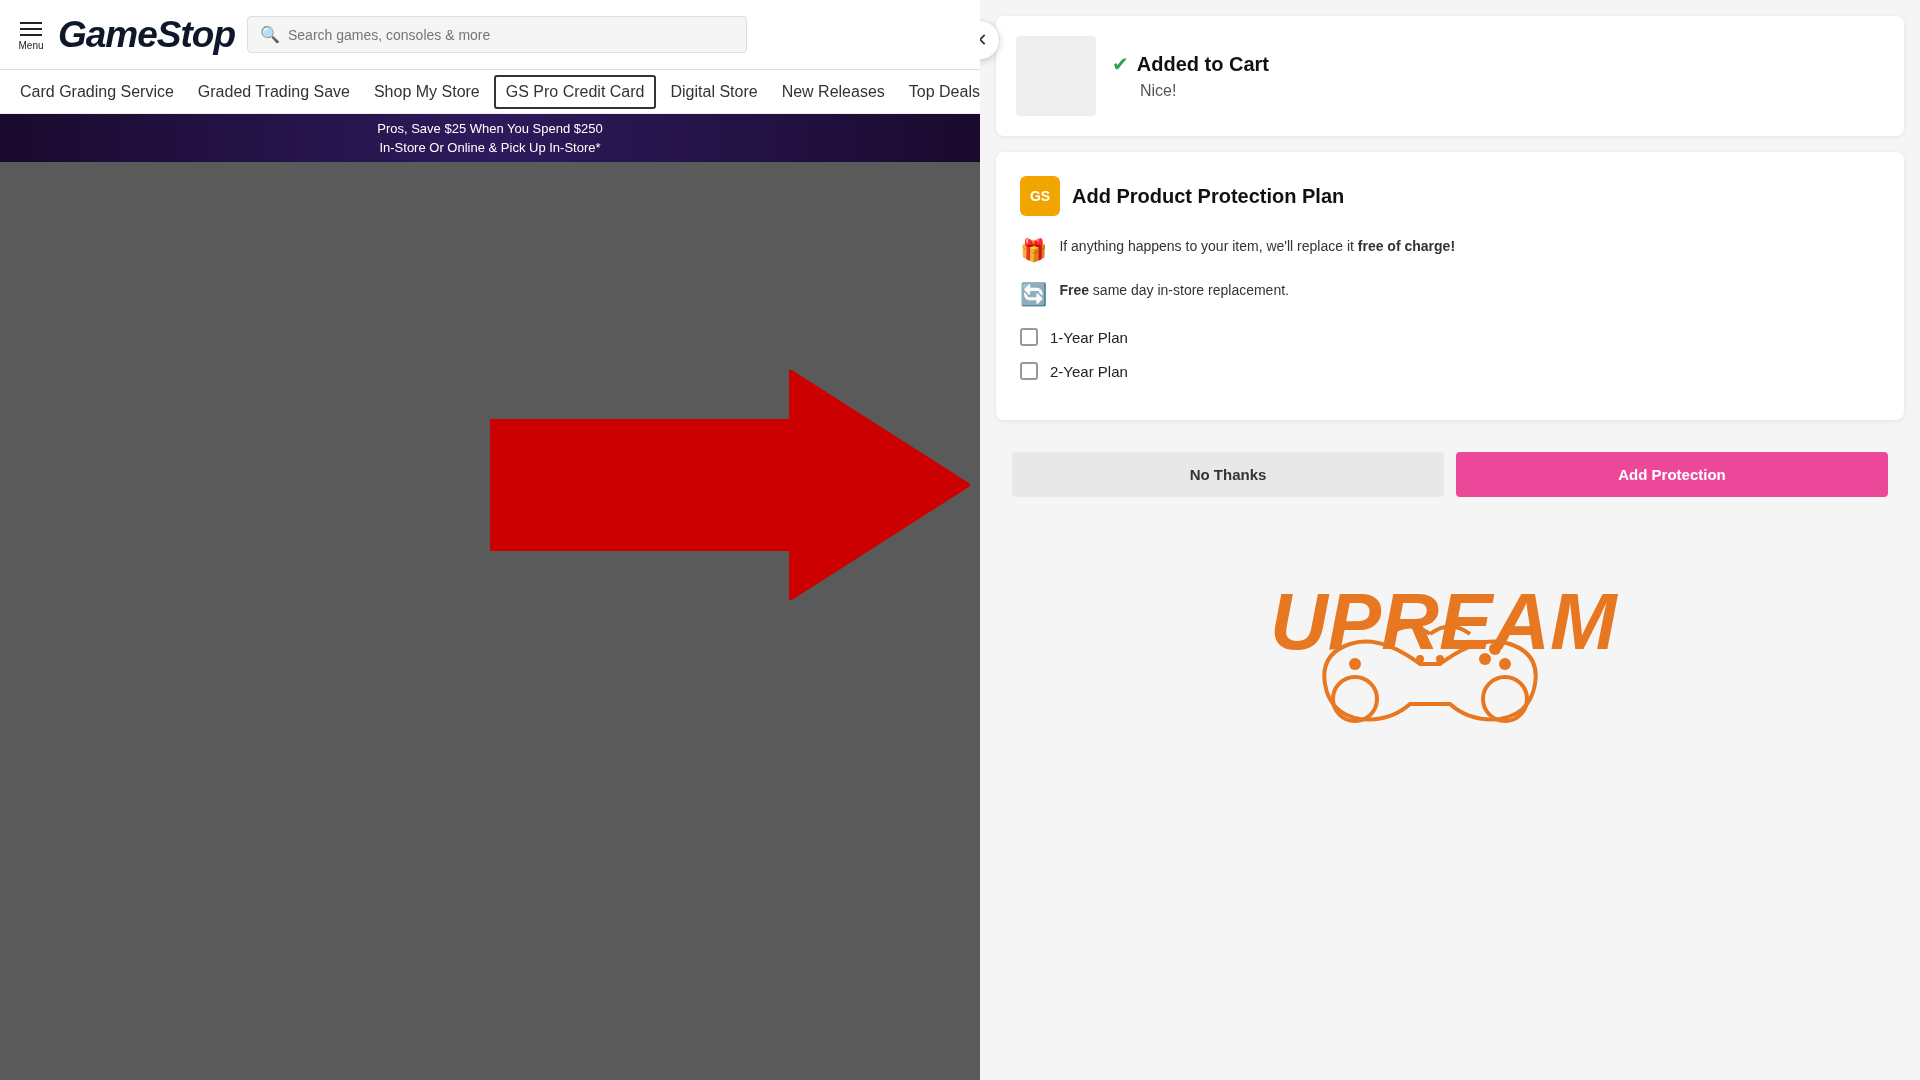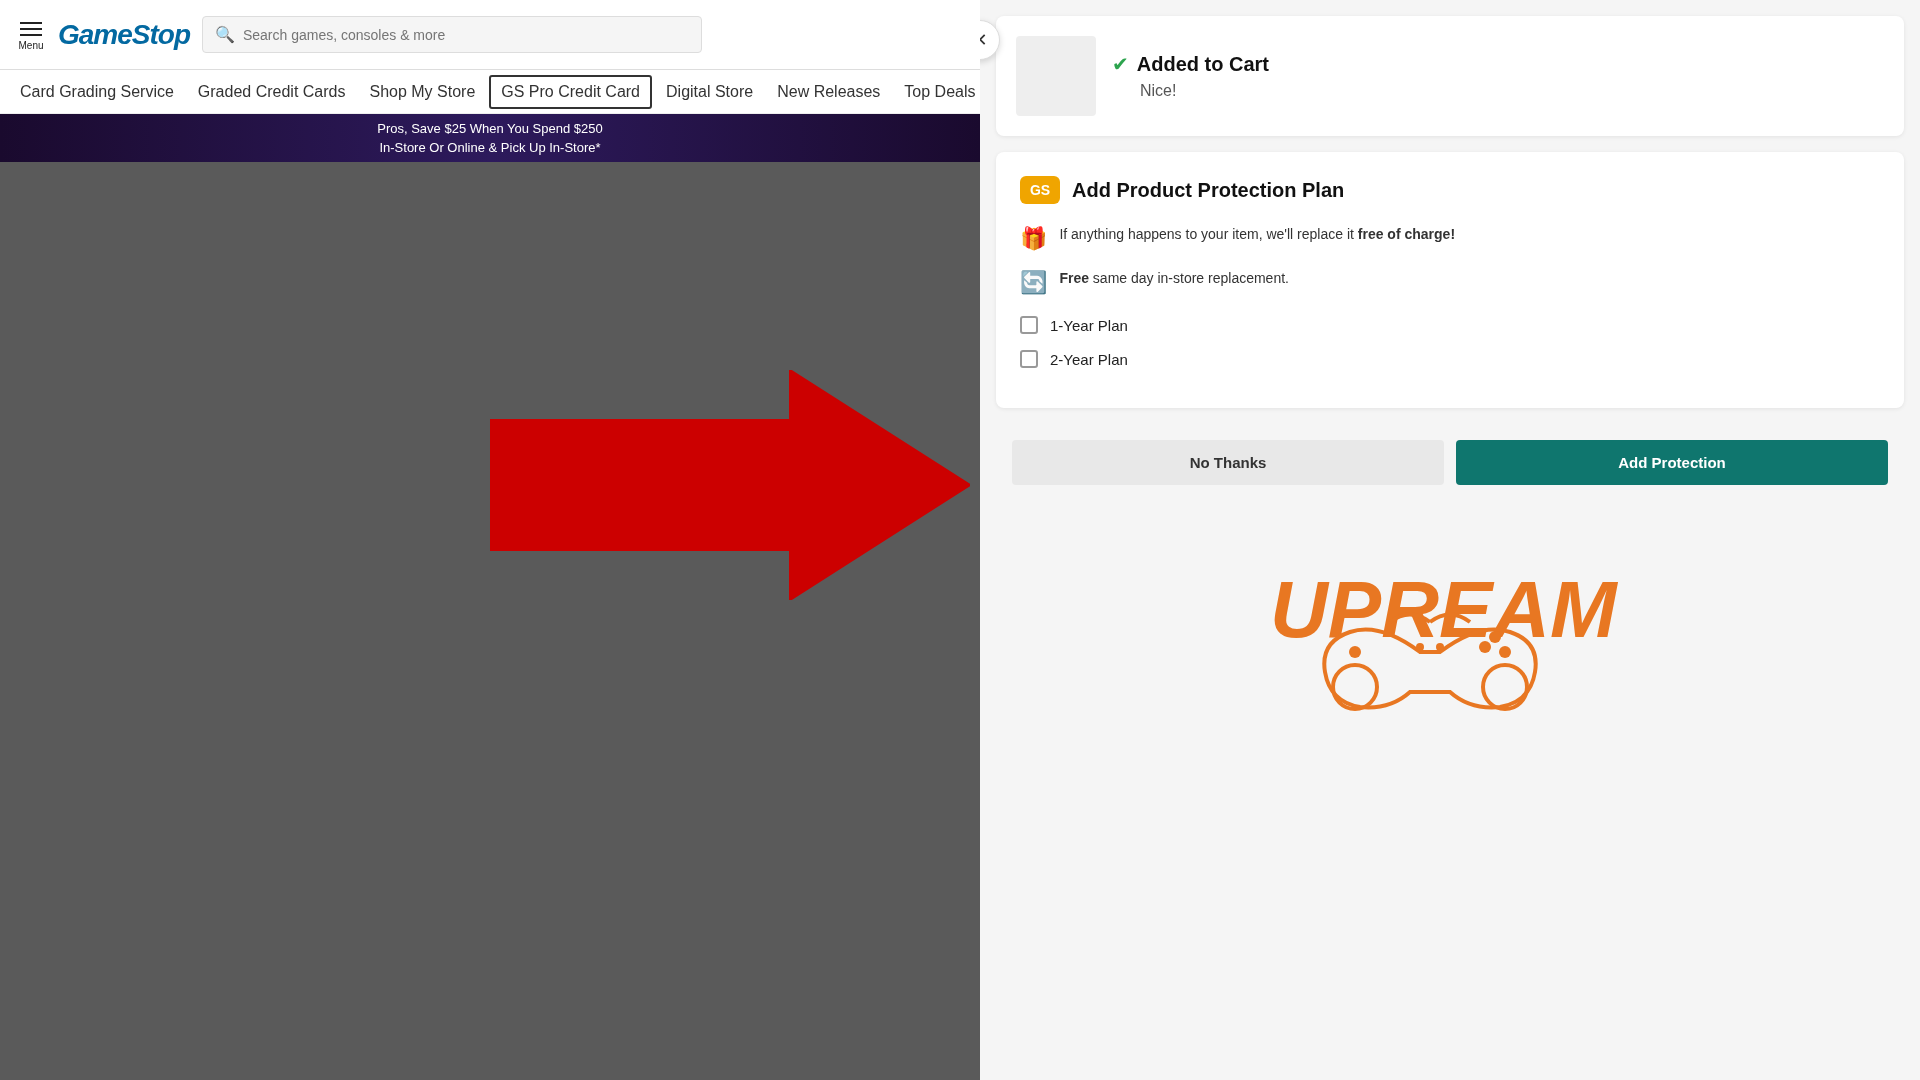--- a/index.html
+++ b/index.html
@@ -56,23 +56,23 @@
       text-align: center;
     }
     .menu-container {
       display: flex;
       flex-direction: column;
       align-items: center;
       cursor: pointer;
     }
 
     .logo {
-      font-size: 28px;
+      font-size: 37px;
       font-weight: 900;
-      color: #0369a1;
+      color: #0f172a;
       letter-spacing: -1px;
       font-style: italic;
     }
 
     .search-bar {
       display: flex;
       align-items: center;
       background: #f5f5f5;
       border: 1px solid #ddd;
       border-radius: 4px;
@@ -223,21 +223,21 @@
       box-shadow: 0 1px 4px rgba(0,0,0,0.08);
     }
     .protection-header {
       display: flex;
       align-items: center;
       gap: 12px;
       margin-bottom: 20px;
     }
     .gs-badge {
       width: 40px;
-      height: 28px;
+      height: 40px;
       background: #f0a500;
       border-radius: 6px;
       display: flex;
       align-items: center;
       justify-content: center;
       font-size: 14px;
       font-weight: 900;
       color: #fff;
       flex-shrink: 0;
     }
@@ -305,21 +305,21 @@
       border: none;
       border-radius: 4px;
       font-size: 15px;
       font-weight: 600;
       color: #333;
       cursor: pointer;
     }
     .btn-add-protection {
       flex: 1;
       padding: 14px 20px;
-      background: #0f766e;
+      background: #ec4899;
       border: none;
       border-radius: 4px;
       font-size: 15px;
       font-weight: 700;
       color: #fff;
       cursor: pointer;
     }
 
     
     .upstream-section {
@@ -359,21 +359,21 @@
   </div>
   <div class="logo">GameStop</div>
   <div class="search-bar">
     <span class="search-icon-svg">🔍</span>
     <input class="search-input-field" type="text" placeholder="Search games, consoles &amp; more" style="">
   </div>
 </div>
 
 <div class="nav-bar">
   <span class="nav-item">Card Grading Service</span>
-  <span class="nav-item">Graded Credit Cards</span>
+  <span class="nav-item">Graded Trading Save</span>
   <span class="nav-item">Shop My Store</span>
   <span class="nav-item active">GS Pro Credit Card</span>
   <span class="nav-item">Digital Store</span>
   <span class="nav-item">New Releases</span>
   <span class="nav-item">Top Deals</span>
   <span class="nav-item">Pre-Owned</span>
 </div>
 
 <div class="promo-banner">
   <div class="promo-text">

